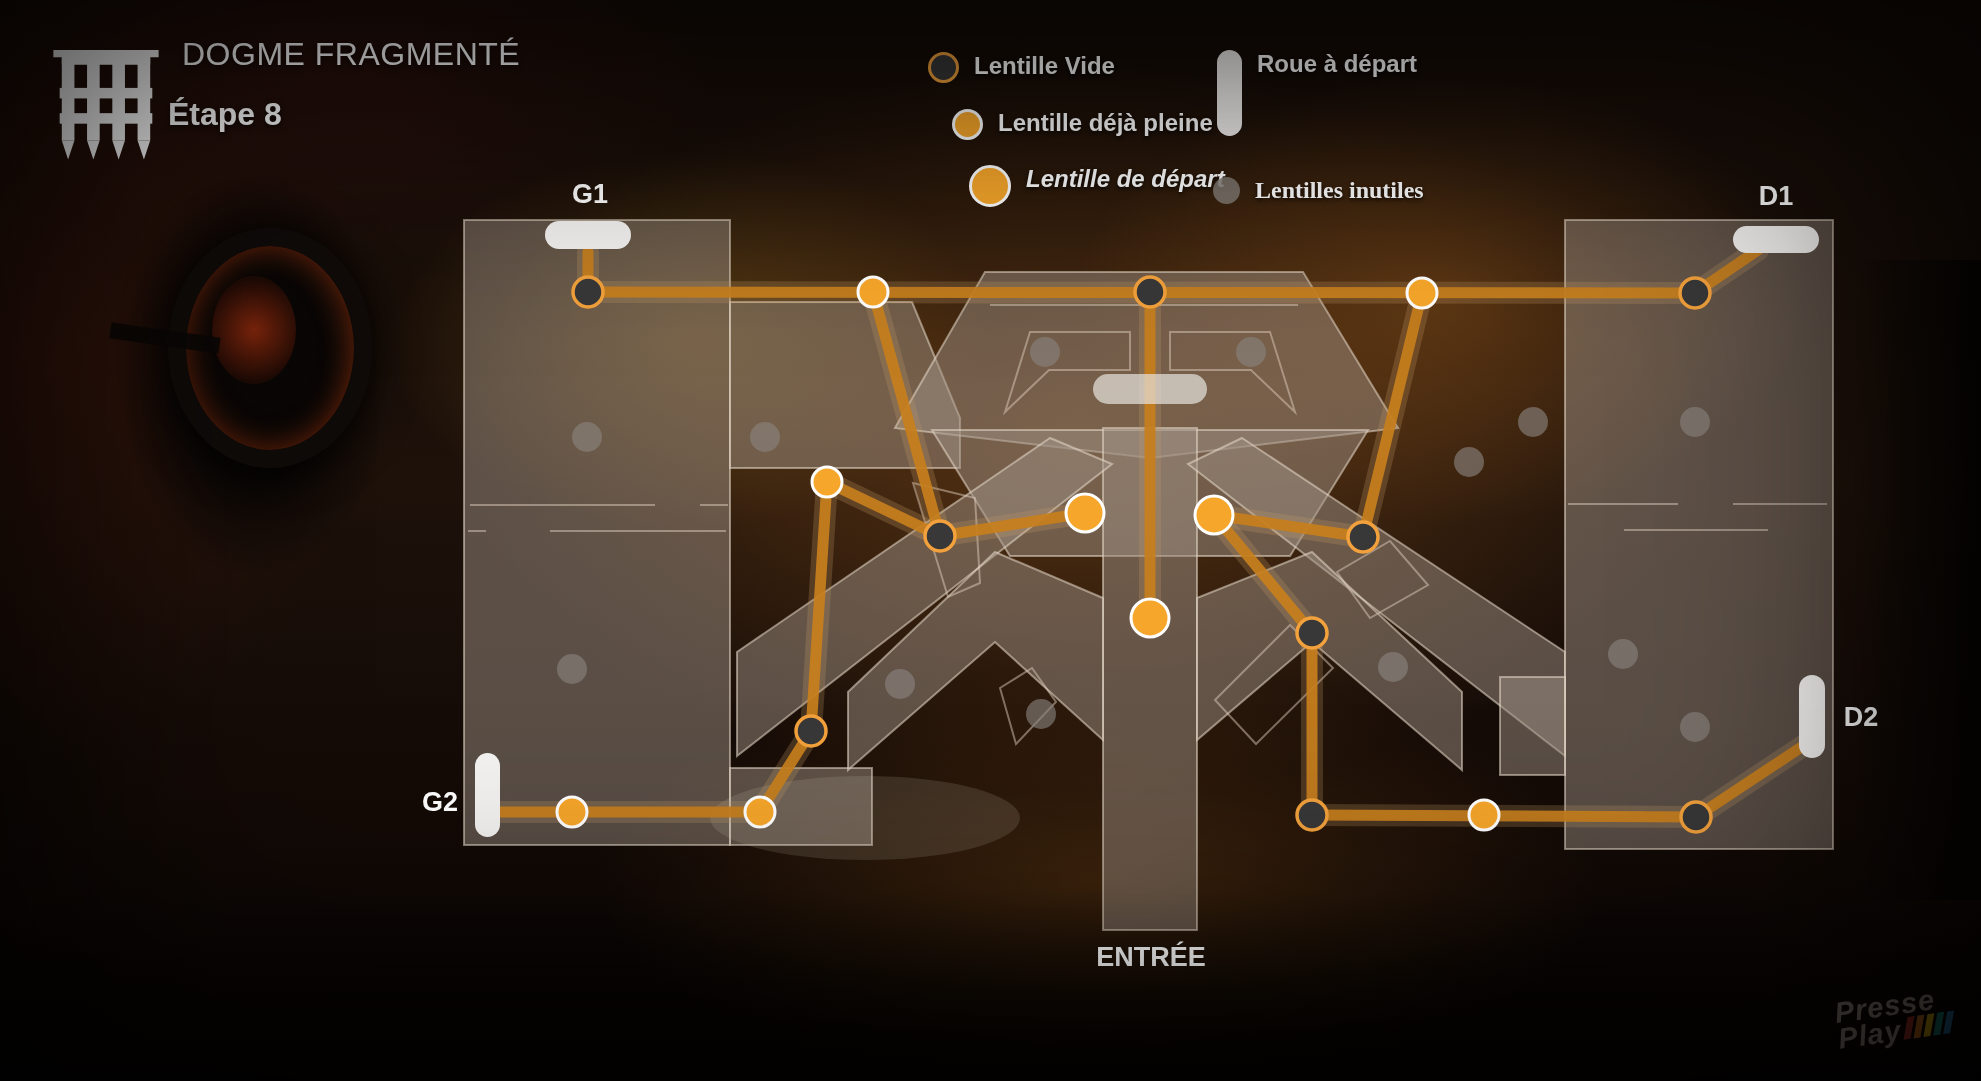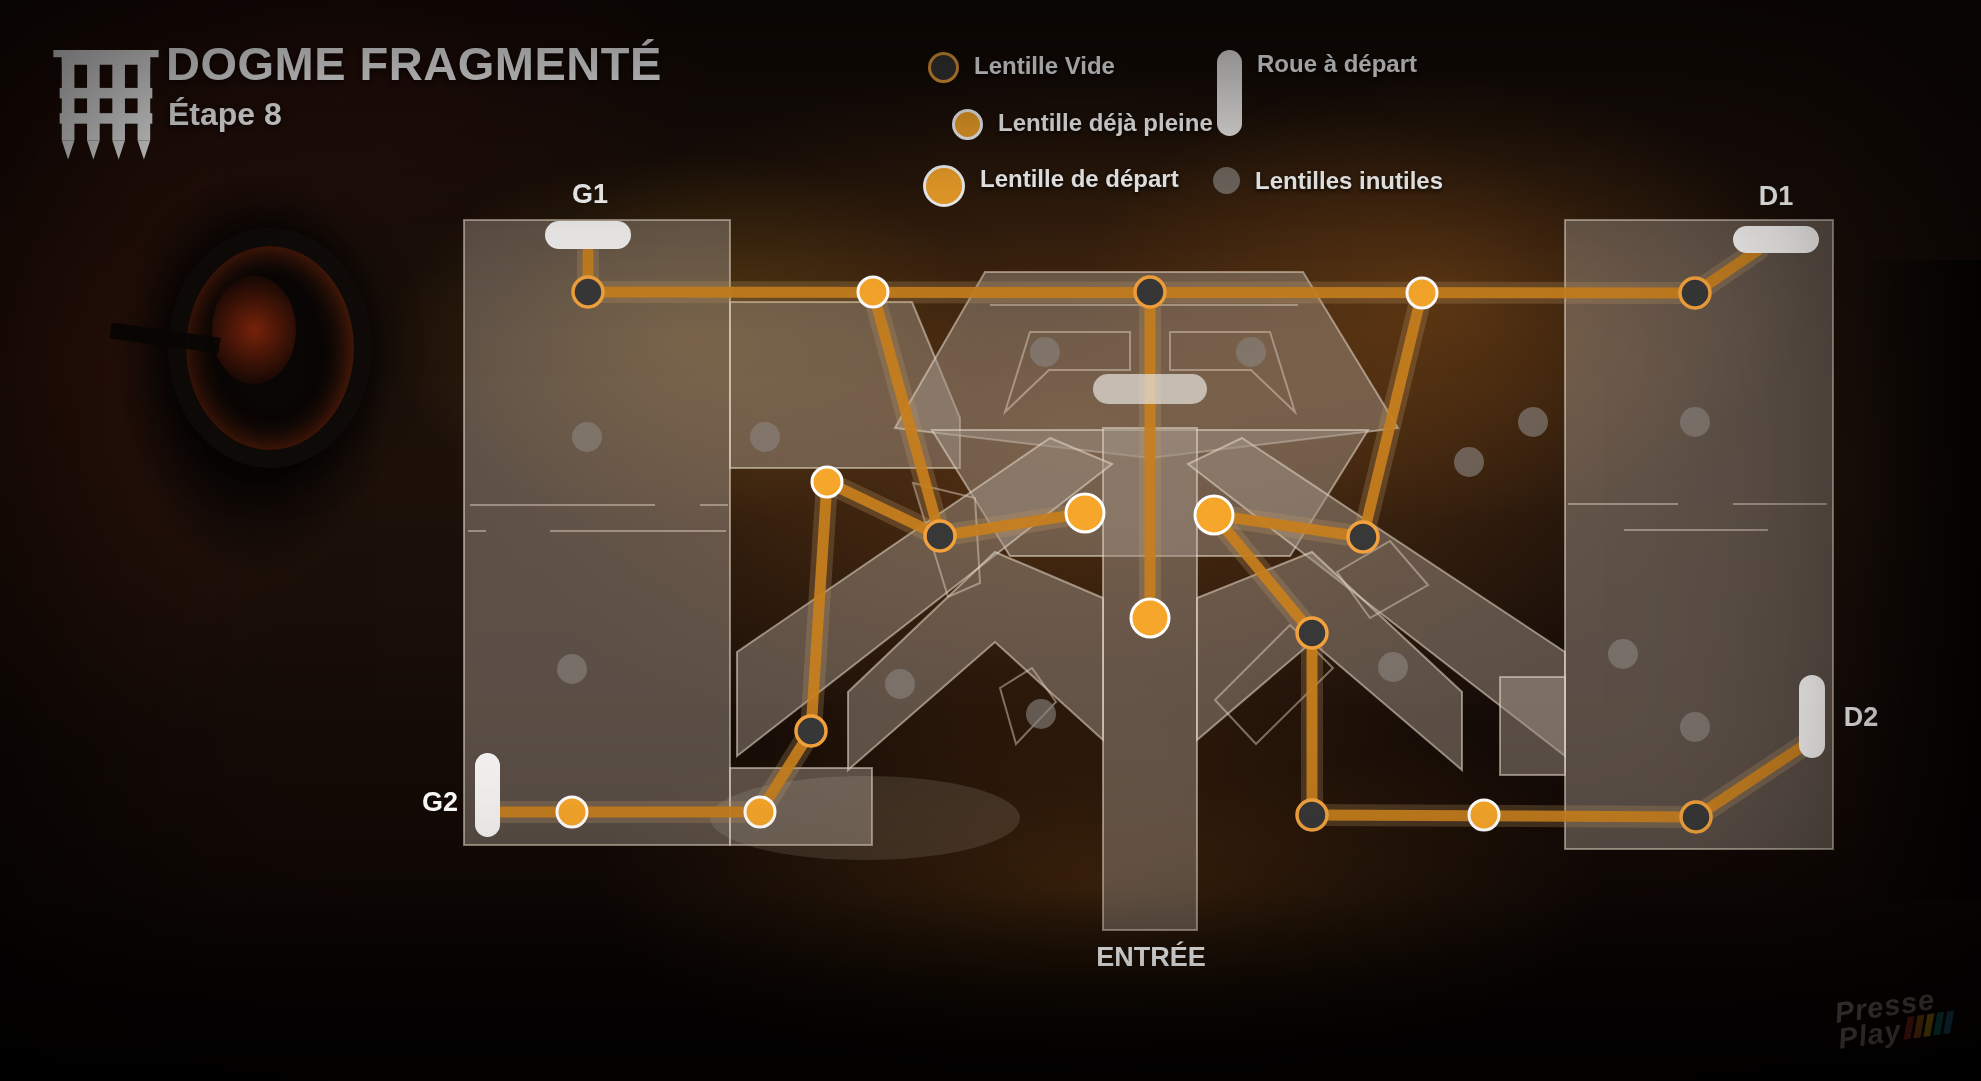--- a/index.html
+++ b/index.html
@@ -26,38 +26,38 @@
     background:radial-gradient(circle, rgba(145,42,12,0.85), rgba(30,10,5,0.95) 75%);}
   .machine-arm{left:110px;top:330px;width:110px;height:16px;background:rgba(10,7,5,0.9);transform:rotate(8deg);}
   .right-dark{right:0;top:260px;width:130px;height:640px;
     background:linear-gradient(270deg, rgba(5,3,2,0.85), rgba(5,3,2,0));}
   .bottom-dark{left:0;bottom:0;width:100%;height:190px;
     background:linear-gradient(0deg, rgba(4,2,1,0.92), rgba(4,2,1,0));}
   .vignette{left:0;top:0;width:100%;height:100%;box-shadow:inset 0 0 260px 70px rgba(0,0,0,0.72);pointer-events:none;}
 
   
   .header-icon{left:52px;top:50px;width:108px;height:120px;}
-  .title-main{left:166px;top:36px;color:#fff;font-size:47px;font-weight:bold;letter-spacing:0.5px;
+  .title-main{left:182px;top:36px;color:#fff;font-size:32px;font-weight:normal;letter-spacing:0.5px;
     text-shadow:0 2px 6px rgba(0,0,0,0.7);white-space:nowrap;}
   .title-sub{left:168px;top:96px;color:#fff;font-size:32px;font-weight:bold;text-shadow:0 2px 6px rgba(0,0,0,0.7);}
 
   
   .legend-item{display:flex;align-items:flex-start;gap:15px;color:#fff;font-size:24px;font-weight:bold;
     text-shadow:0 2px 4px rgba(0,0,0,0.8);white-space:nowrap;}
   .sw-circle{border-radius:50%;flex:0 0 auto;}
   .sw-vide{width:25px;height:25px;background:#383838;border:3px solid #f2a13c;}
   .sw-pleine{width:25px;height:25px;background:#f6a62a;border:3px solid #fff;}
   .sw-depart{width:36px;height:36px;background:#f6a62a;border:3px solid #fff;}
   .sw-roue{width:25px;height:86px;background:#f4f2f0;border-radius:13px;flex:0 0 auto;}
   .sw-inutile{width:27px;height:27px;background:#827c76;opacity:0.85;}
   .li-1{left:928px;top:52px;}
   .li-2{left:952px;top:109px;}
-  .li-3{left:923px;top:165px;}
+  .li-3{left:969px;top:165px;font-style:italic;}
   .li-4{left:1217px;top:50px;}
-  .li-5{left:1213px;top:167px;}
+  .li-5{left:1213px;top:177px;font-family:Liberation Serif, serif;}
 
   
   #map-svg{left:0;top:0;}
   .map-label{fill:#ffffff;font-size:27px;font-weight:bold;font-family:"Liberation Sans",sans-serif;
     text-anchor:middle;}
 
   
   .watermark{left:1836px;top:992px;transform:rotate(-8deg);color:rgba(165,155,147,0.5);
     font-weight:bold;font-style:italic;font-size:29px;line-height:26px;letter-spacing:1px;}
   .watermark .bars{display:inline-flex;gap:3px;margin-left:4px;}

